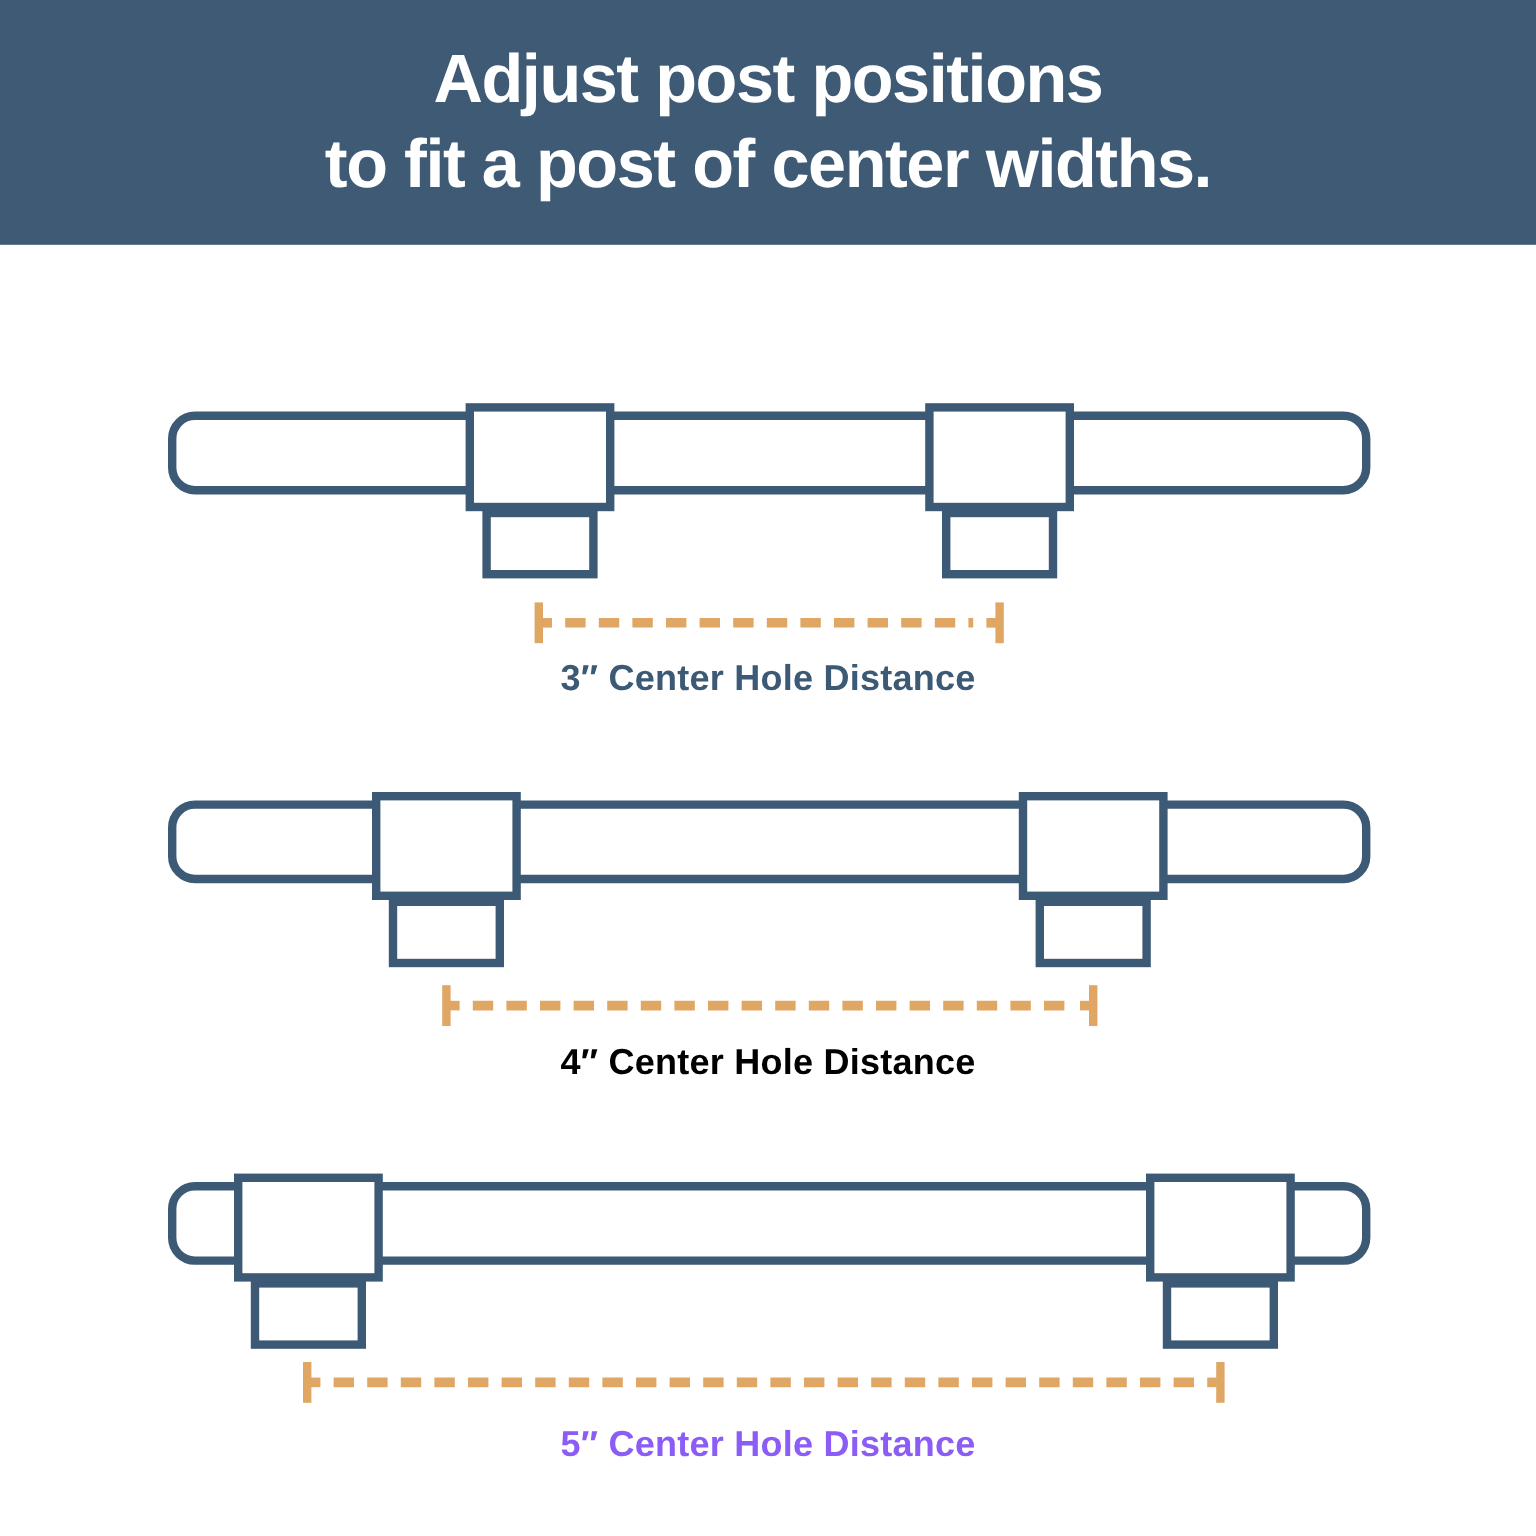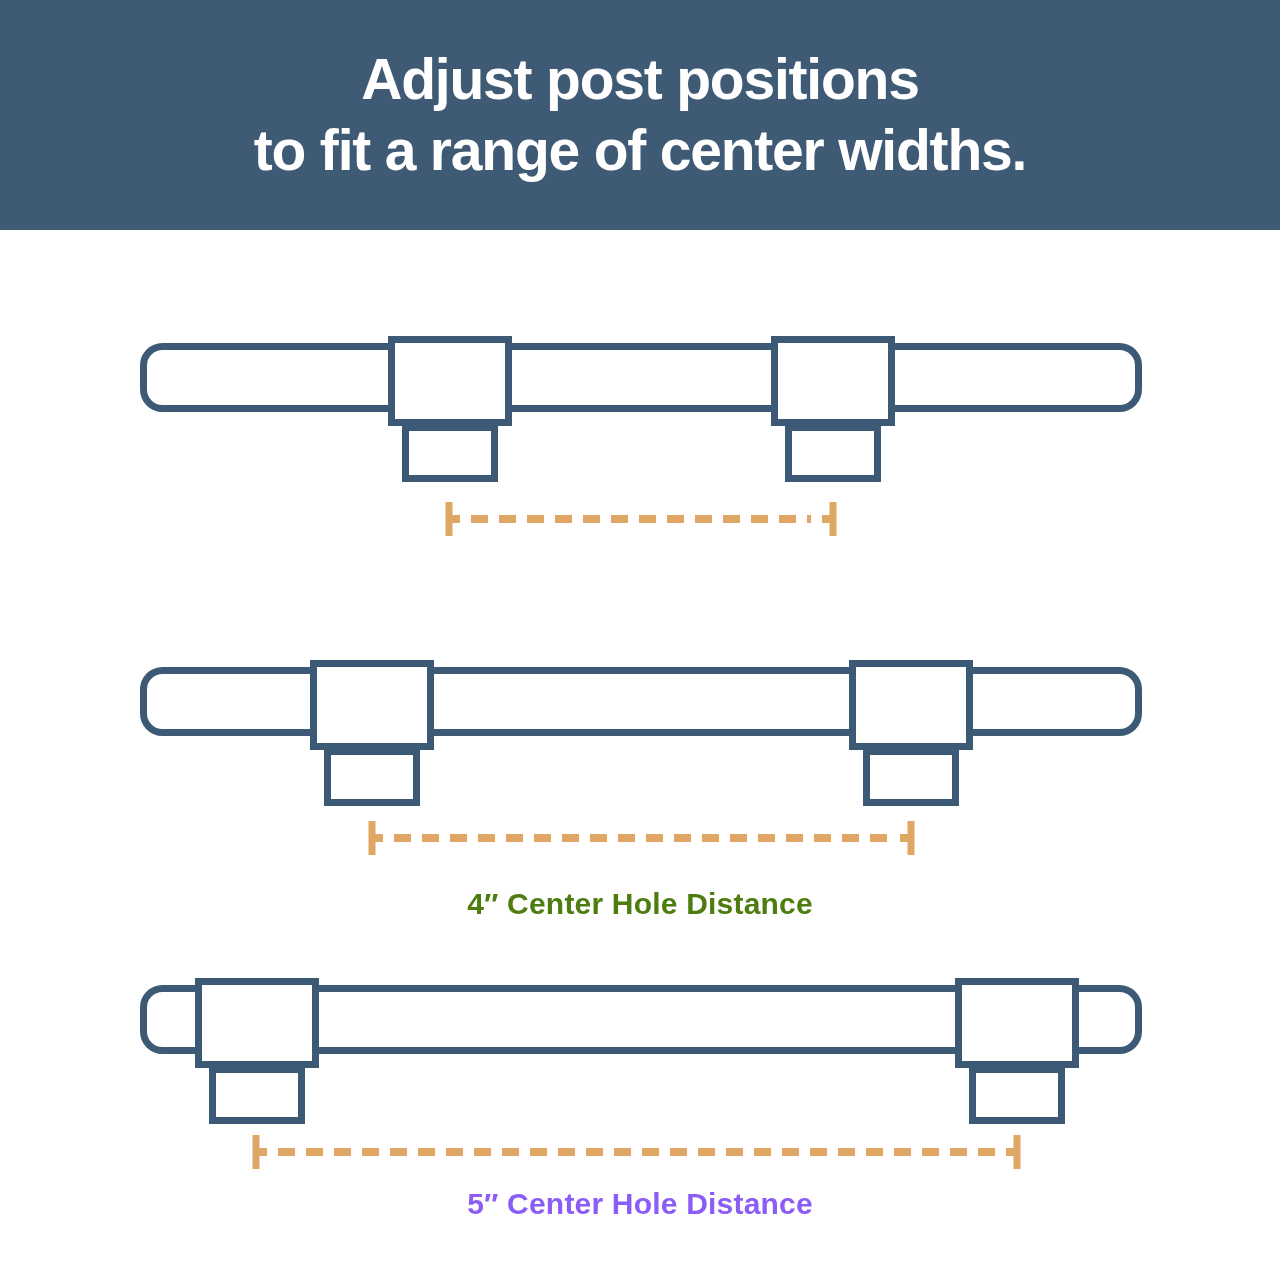--- a/index.html
+++ b/index.html
@@ -4,21 +4,21 @@
 <style>
   html,body{margin:0;padding:0;background:#ffffff;}
   .canvas{
     position:relative;
     width:1280px;height:1280px;
     background:#ffffff;
     overflow:hidden;
     font-family:"Liberation Sans", sans-serif;
   }
   .header{
-    position:absolute;left:0;top:0;width:1280px;height:230px;
+    position:absolute;left:0;top:0;width:1280px;height:204px;
     display:flex;flex-direction:column;align-items:center;justify-content:center;
     text-align:center;
   }
   .header-line{
     color:#ffffff;
     font-weight:700;
     font-size:57px;
     line-height:71px;
     letter-spacing:-1.2px;
     white-space:nowrap;
@@ -73,19 +73,20 @@
         <line x1="256" y1="1135" x2="256" y2="1169" stroke="#DFA763" stroke-width="7"></line>
         <line x1="1017" y1="1135" x2="1017" y2="1169" stroke="#DFA763" stroke-width="7"></line>
         <line x1="259" y1="1152" x2="267" y2="1152" stroke="#DFA763" stroke-width="8"></line>
         <line x1="1006" y1="1152" x2="1014" y2="1152" stroke="#DFA763" stroke-width="8"></line>
         <line x1="278" y1="1152" x2="995" y2="1152" stroke="#DFA763" stroke-width="8" stroke-dasharray="17 11"></line>
       </g>
     </svg>
 
   <div class="header" style="background: rgb(62, 90, 116);">
     <div class="header-line" style="color: rgb(255, 255, 255);">Adjust post positions</div>
-    <div class="header-line" style="color: rgb(255, 255, 255);">to fit a range of center widths.</div>
+    <div class="header-line" style="color: rgb(255, 255, 255);">to fit a post of center widths.</div>
   </div>
 
-  <div class="dim-label" style="color: #4d7c0f; top: 888px;">4″ Center Hole Distance</div>
+  <div class="dim-label" style="color: rgb(60, 90, 117); top: 550px;">3″ Center Hole Distance</div>
+  <div class="dim-label" style="color: #000000; top: 870px;">4″ Center Hole Distance</div>
   <div class="dim-label" style="color: #8b5cf6; top: 1188px;">5″ Center Hole Distance</div>
 
 </div>
 
 </body></html>

